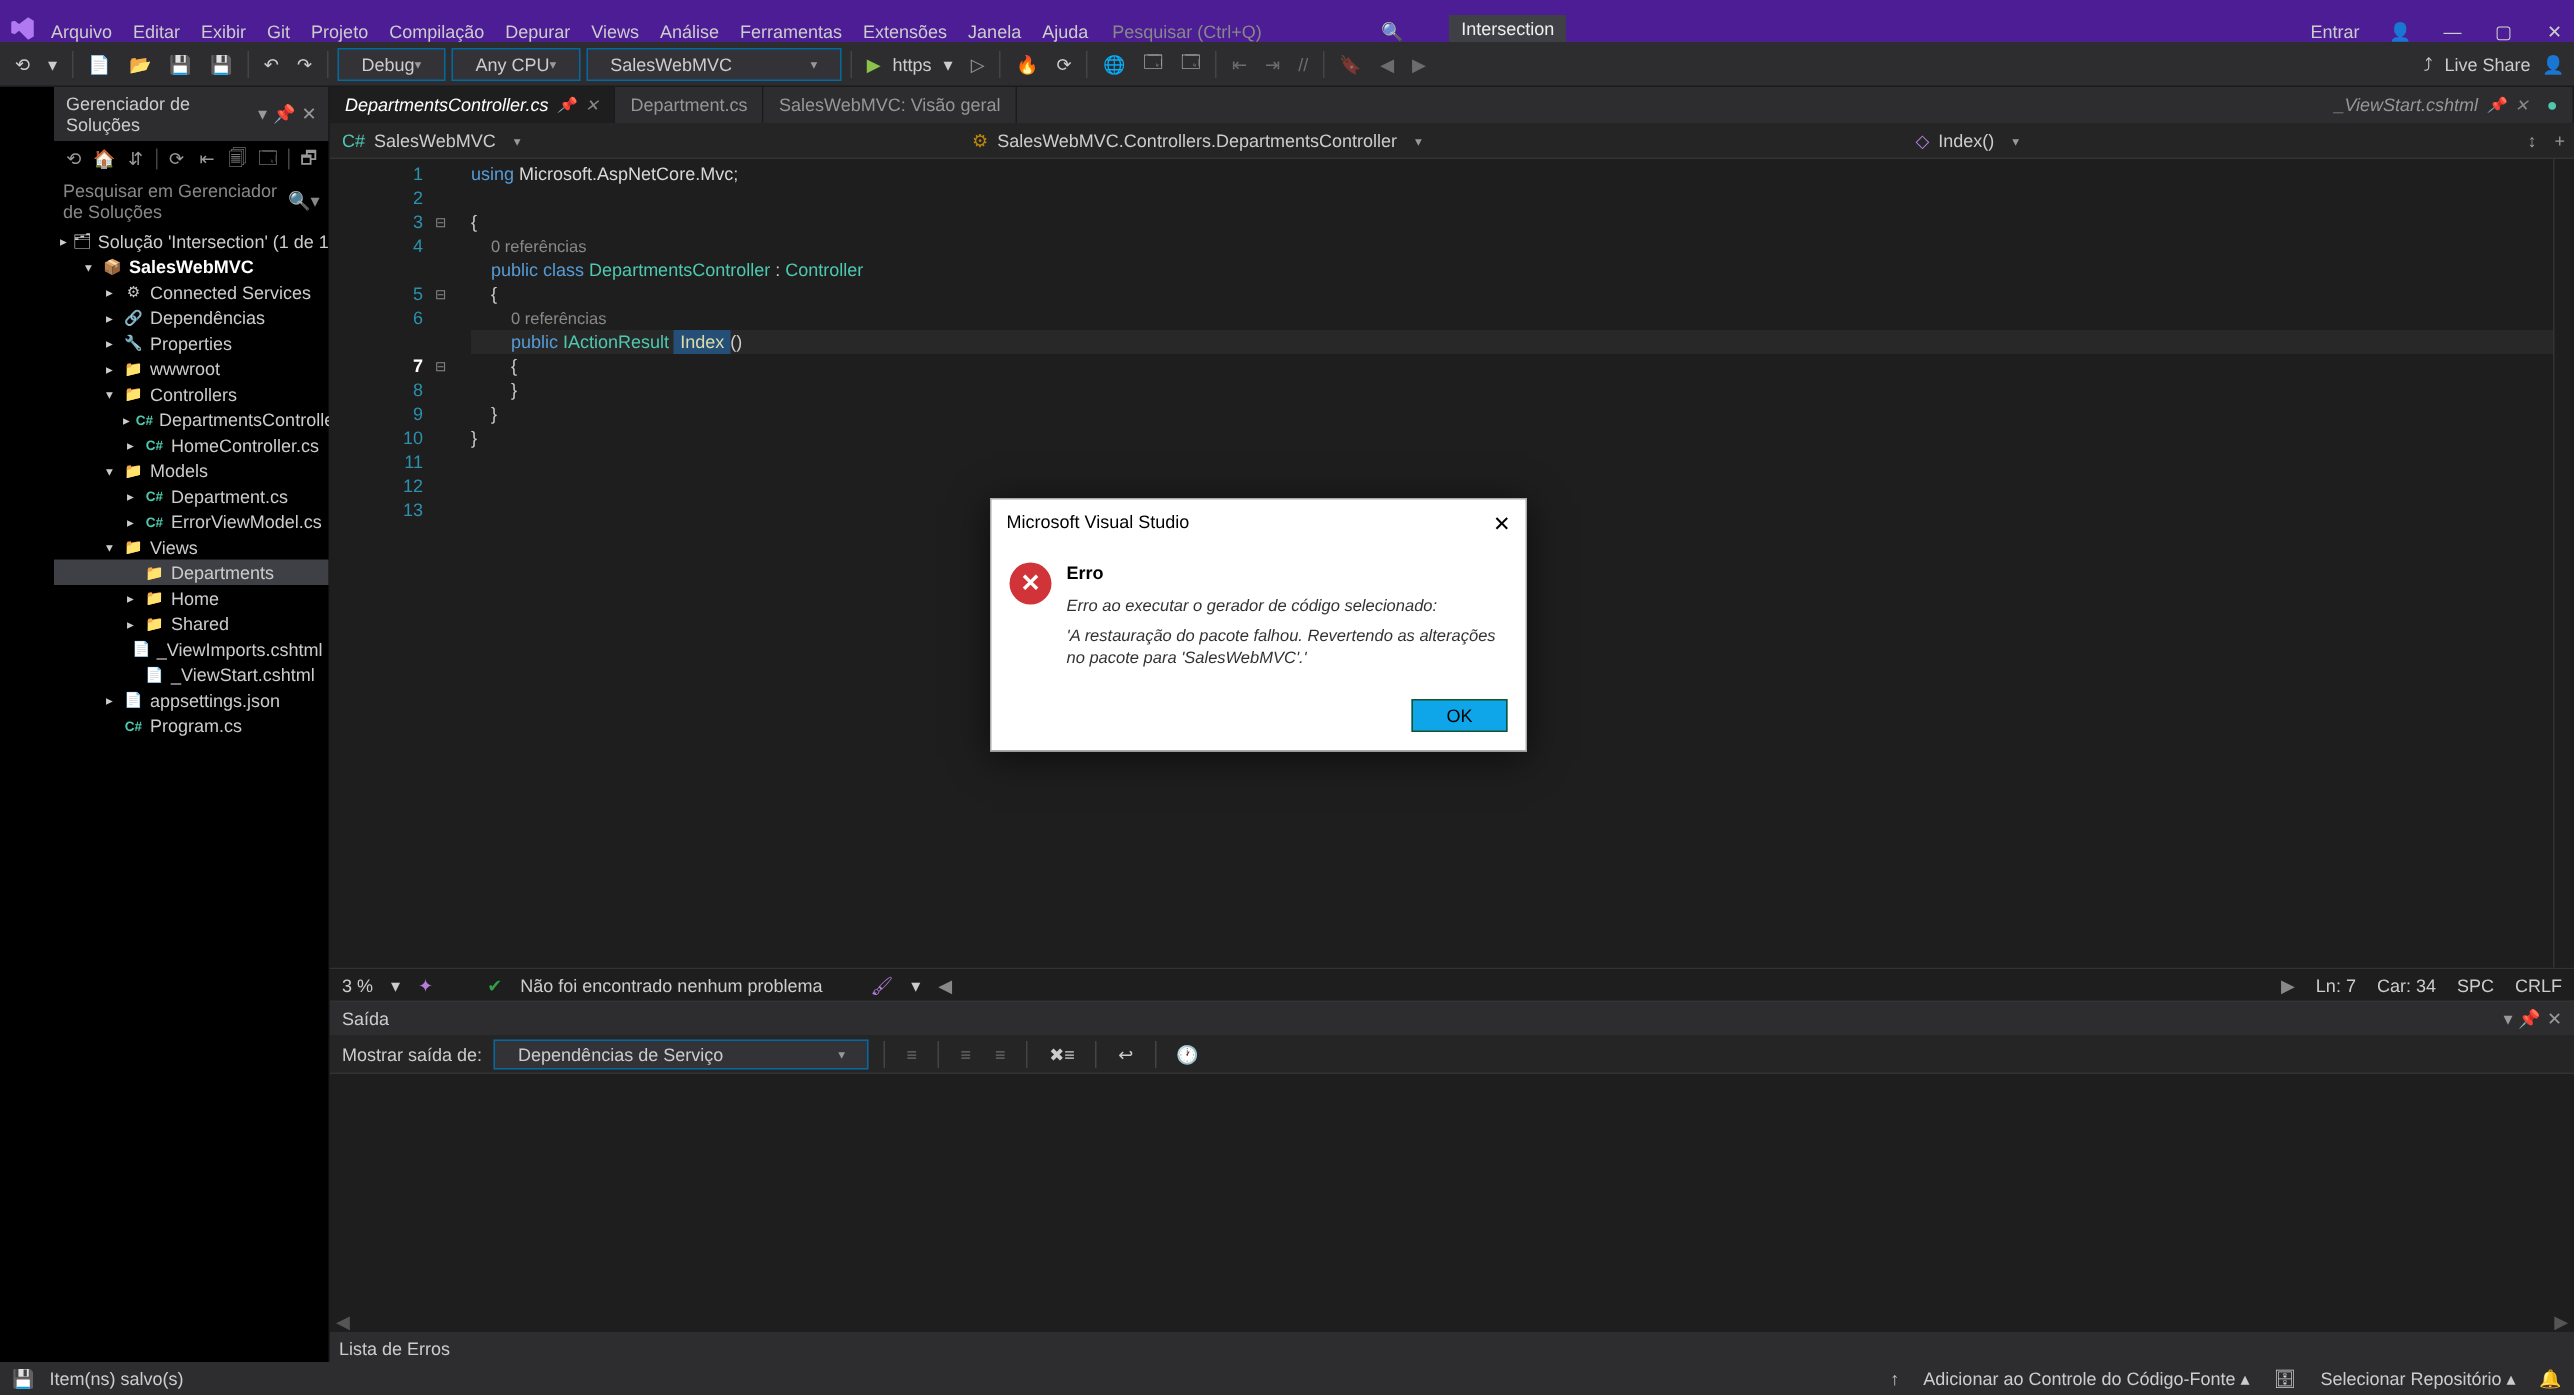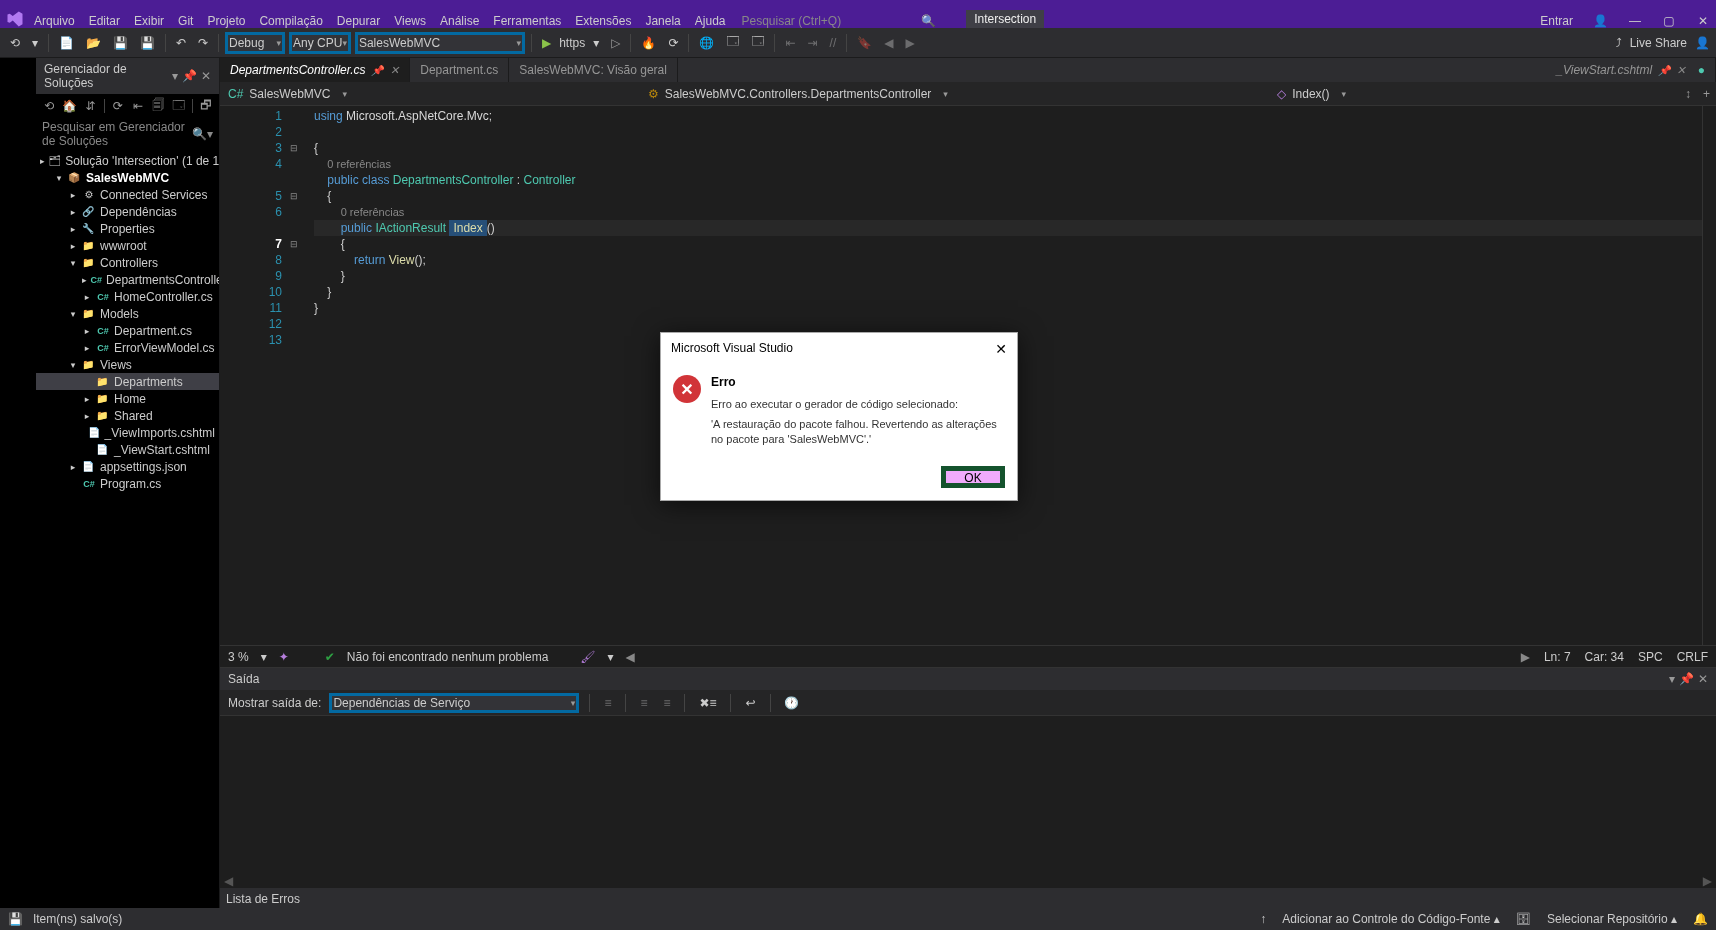--- a/index.html
+++ b/index.html
@@ -13,21 +13,21 @@
 .titlebar .search { margin-left:16px; color:#888; }
 .titlebar .search-icon { margin-left:80px; }
 .titlebar .sol { margin-left:30px; background:#3f3f46; padding:2px 8px; color:#eee; }
 .titlebar .right { margin-left:auto; display:flex; align-items:center; gap:20px; }
 .winbtn { width:14px; height:14px; display:inline-flex; align-items:center; justify-content:center; }
 
 
 .toolbar { height:30px; background:#2d2d30; display:flex; align-items:center; padding:0 6px; gap:4px; border-bottom:1px solid #1b1b1c; }
 .tbtn { padding:2px 4px; color:#ccc; display:inline-flex; align-items:center; }
 .tsep { width:1px; height:18px; background:#444; margin:0 2px; }
-.combo { background:#333337; border:3px solid #0369a1; padding:1px 1px; height:22px; display:inline-flex; align-items:center; color:#ccc; min-width:60px; }
+.combo { background:#333337; border:1px solid #0369a1; padding:1px 15px; height:22px; display:inline-flex; align-items:center; color:#ccc; min-width:60px; }
 .combo.long { min-width:170px; }
 .combo::after { content:"▾"; margin-left:auto; font-size:9px; color:#999; }
 .toolbar .right { margin-left:auto; display:flex; align-items:center; gap:8px; }
 
 
 .main { display:flex; height:calc(100% - 28px - 30px - 20px); }
 .sidebar { width:220px; background:#000000; display:flex; flex-direction:column; border-right:1px solid #1b1b1c;padding-left:36px; }
 .panel-header { background:#2d2d30; padding:4px 8px; display:flex; align-items:center; font-size:12px; }
 .panel-header .ctrl { margin-left:auto; display:flex; gap:4px; color:#999; }
 .sidebar-toolbar { display:flex; gap:6px; padding:4px 6px; align-items:center; }
@@ -88,23 +88,23 @@
 .statusbar.vs { background:#2d2d30; color:#ccc; }
 .statusbar .right { margin-left:auto; display:flex; gap:16px; align-items:center; }
 
 
 .dialog { position:absolute; left:660px; top:332px; width:358px; background:#fff; color:#000; border:1px solid #aaa; box-shadow:0 4px 24px rgba(0,0,0,.6); z-index:1000; }
 .dialog-title { padding:8px 10px; font-size:12px; display:flex; }
 .dialog-title .x { margin-left:auto; font-size:14px; cursor:default; }
 .dialog-body { padding:10px 12px 14px 12px; display:flex; gap:10px; }
 .err-ic { width:28px; height:28px; border-radius:50%; background:#d13438; color:#fff; display:flex; align-items:center; justify-content:center; font-weight:bold; flex-shrink:0; font-size:16px; }
 .dialog-body .msg b { display:block; margin-bottom:8px; }
-.dialog-body .msg p { font-size:11px; line-height:1.3; color:#333; margin-top:6px; }
+.dialog-body .msg p { font-size:11px; line-height:1.3; color:#333; margin-top:6px;font-style:italic; }
 .dialog-buttons { padding:6px 12px 12px; display:flex; justify-content:flex-end; }
-.dialog-buttons button { width:64px; height:22px; background:#f0abfc; border:5px solid #14532d; font-size:12px; }
+.dialog-buttons button { width:64px; height:22px; background:#0ea5e9; border:1px solid #14532d; font-size:12px; }
 
 svg { display:block; }
 .play-g { color:#8bc34a; }
 .play-o { color:#999; }
 </style>
 </head>
 <body>
 
 <div class="titlebar">
   <svg class="logo" viewBox="0 0 24 24">
@@ -392,21 +392,20 @@
       <div class="code" id="code">
           <div><span class="kw">using</span> <span class="ns">Microsoft</span>.<span class="ns">AspNetCore</span>.<span class="ns">Mvc</span>;</div>
           <div></div>
           <div>{</div>
           <div>    <span class="ref">0 referências</span></div>
           <div>    <span class="kw">public</span> <span class="kw">class</span> <span class="cls">DepartmentsController</span> : <span class="cls">Controller</span></div>
           <div>    {</div>
           <div>        <span class="ref">0 referências</span></div>
           <div class="currentline">        <span class="kw">public</span> <span class="type">IActionResult</span> <span class="mth hl">Index</span>()</div>
           <div>        {</div>
-          <div>            <span class="kw">return</span> <span class="mth">View</span>();</div>
           <div>        }</div>
           <div>    }</div>
           <div>}</div>
           <div></div>
         </div>
       <div class="mini"></div>
     </div>
     <div class="editor-status">
       <span>3 %</span>
       <span>▾</span>

